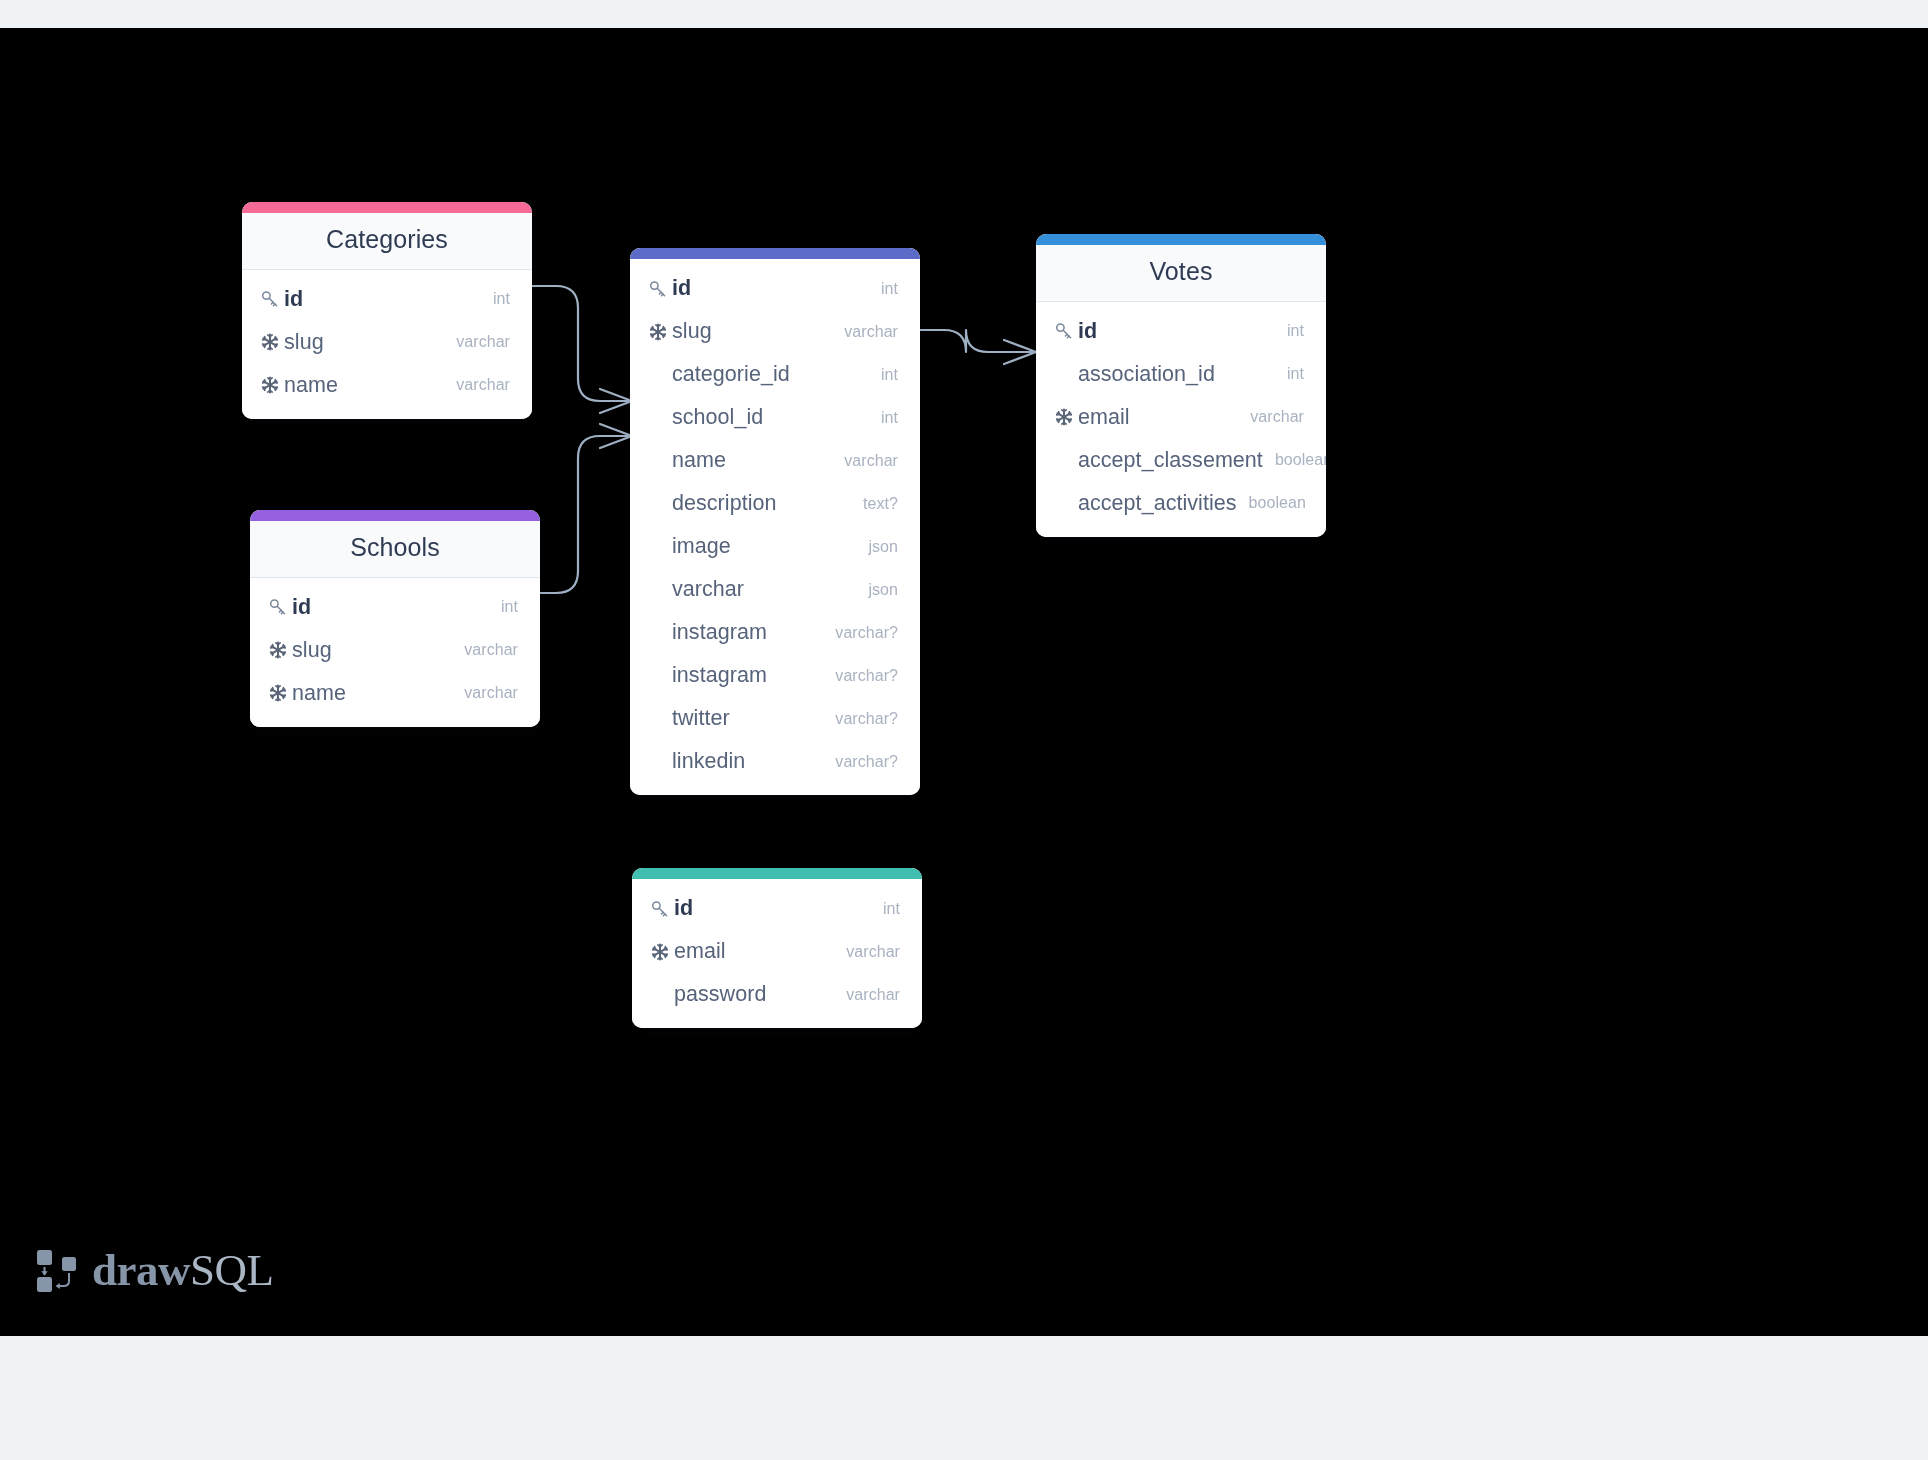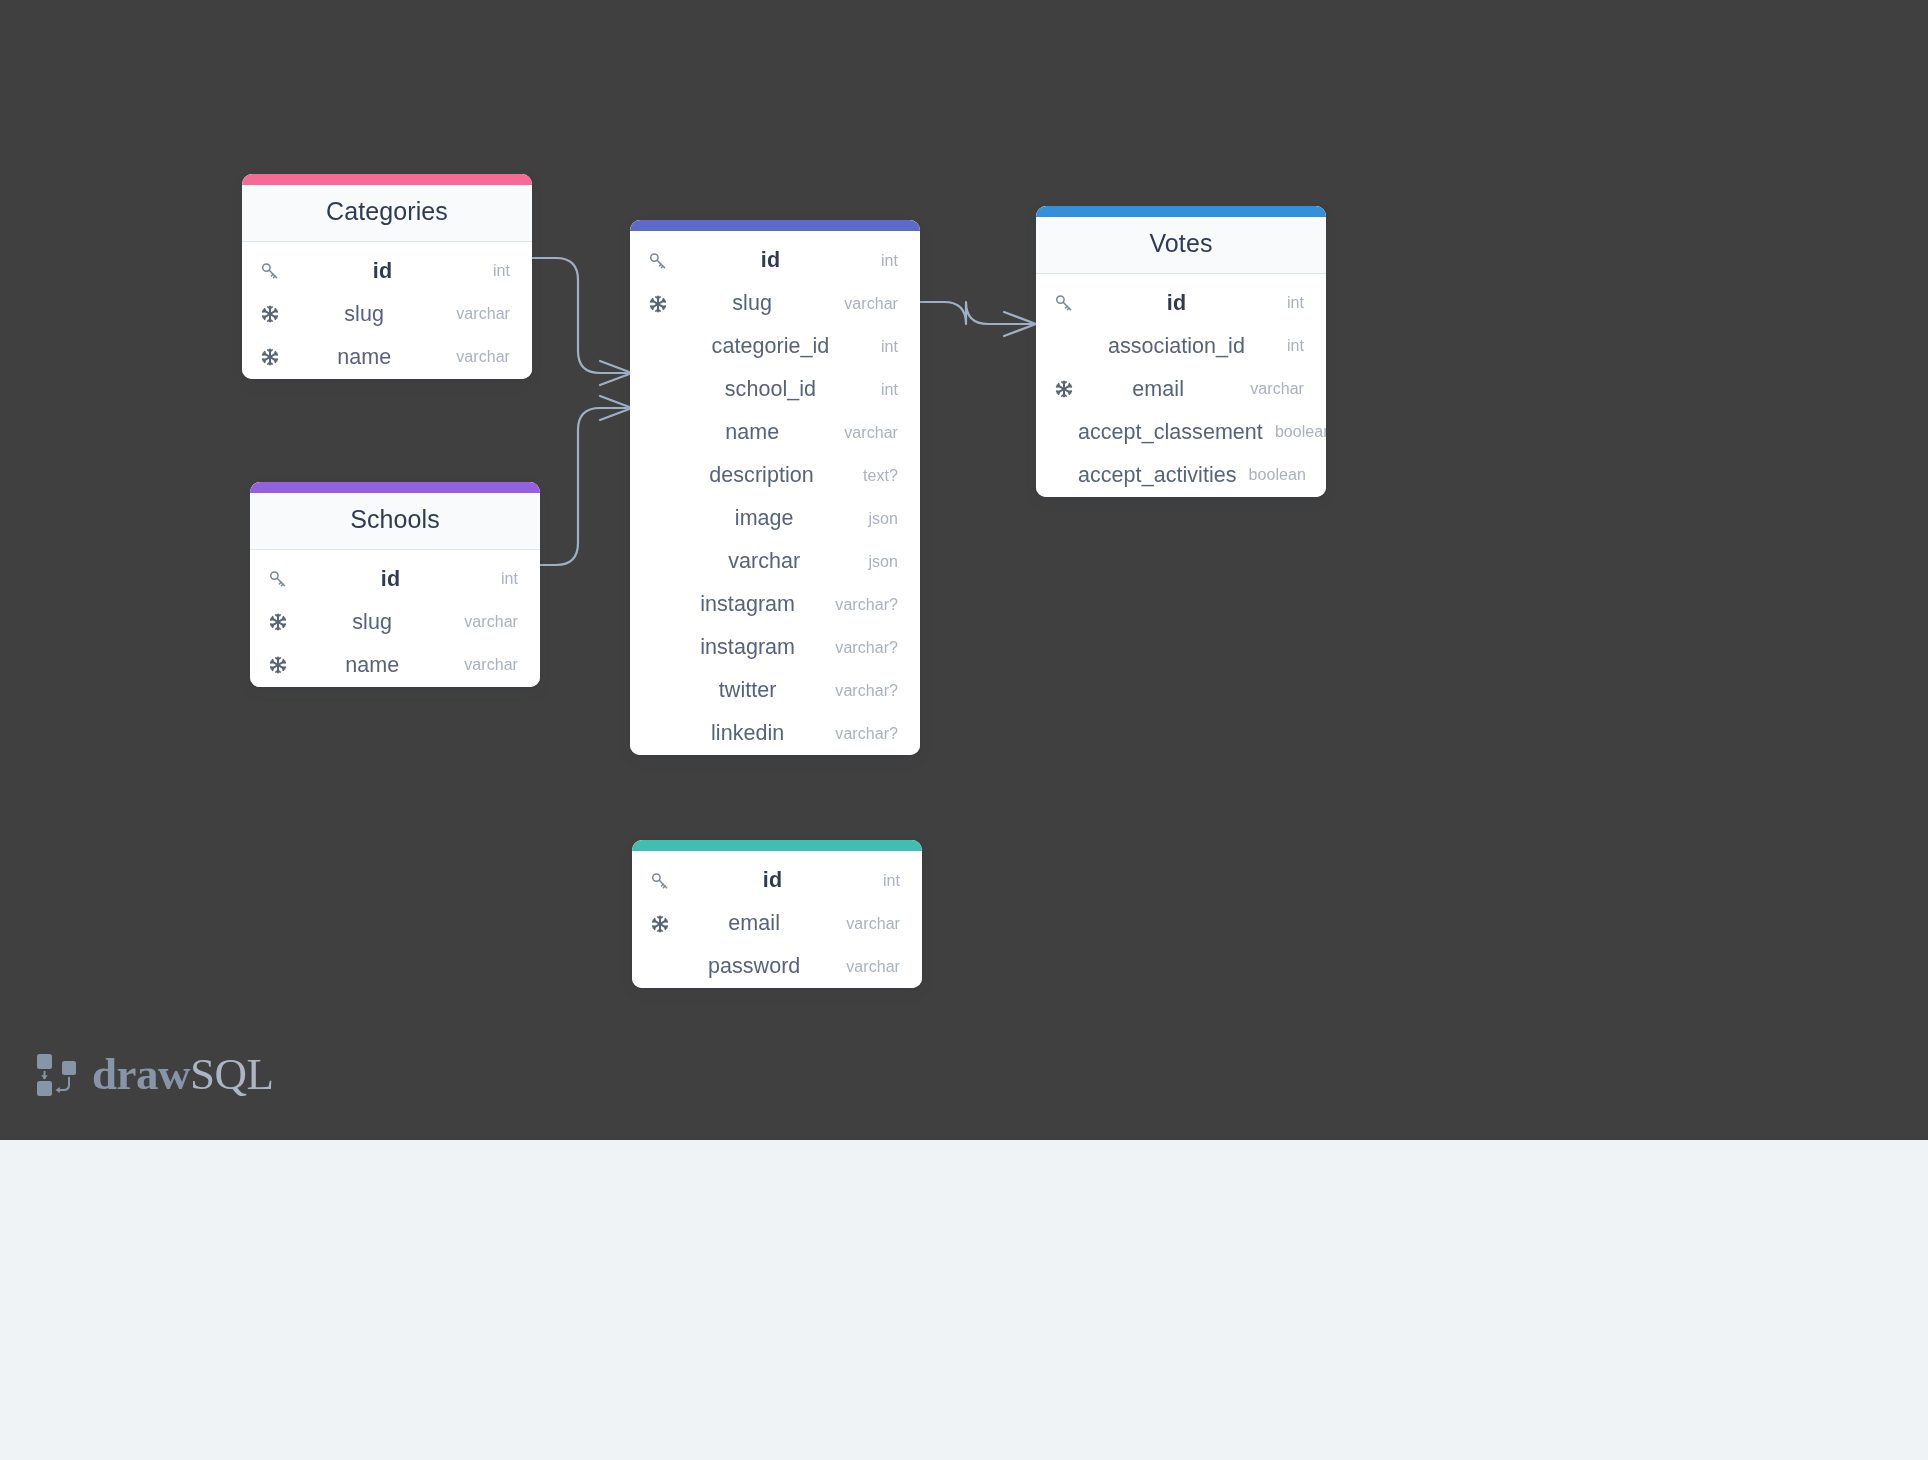--- a/index.html
+++ b/index.html
@@ -7,23 +7,24 @@
     padding: 0;
     background: #eff3f6;
   }
   body {
     font-family: "Liberation Sans", sans-serif;
     -webkit-font-smoothing: antialiased;
   }
   #canvas {
     position: relative;
     width: 1928px;
-    height: 1140px;
-    background: #404040;
+    height: 1308px;
+    background: #000000;
     overflow: hidden;
+    margin-top: 28px;
   }
   #edges {
     position: absolute;
     left: 0;
     top: 0;
     width: 1928px;
     height: 1460px;
     pointer-events: none;
     z-index: 1;
   }
@@ -48,23 +49,22 @@
     padding: 13px 14px 15px 14px;
   }
   .card-title {
     font-size: 25px;
     color: #2f3b52;
     font-weight: 400;
     letter-spacing: 0.1px;
     line-height: 1.1;
   }
   .card-body {
-    padding: 8px 0 0 0;
+    padding: 8px 0 12px 0;
     background: #ffffff;
-    text-align: center;
   }
   .field-row {
     display: flex;
     align-items: center;
     height: 43px;
     padding: 0 22px 0 18px;
     box-sizing: border-box;
   }
   .field-icon {
     width: 24px;

